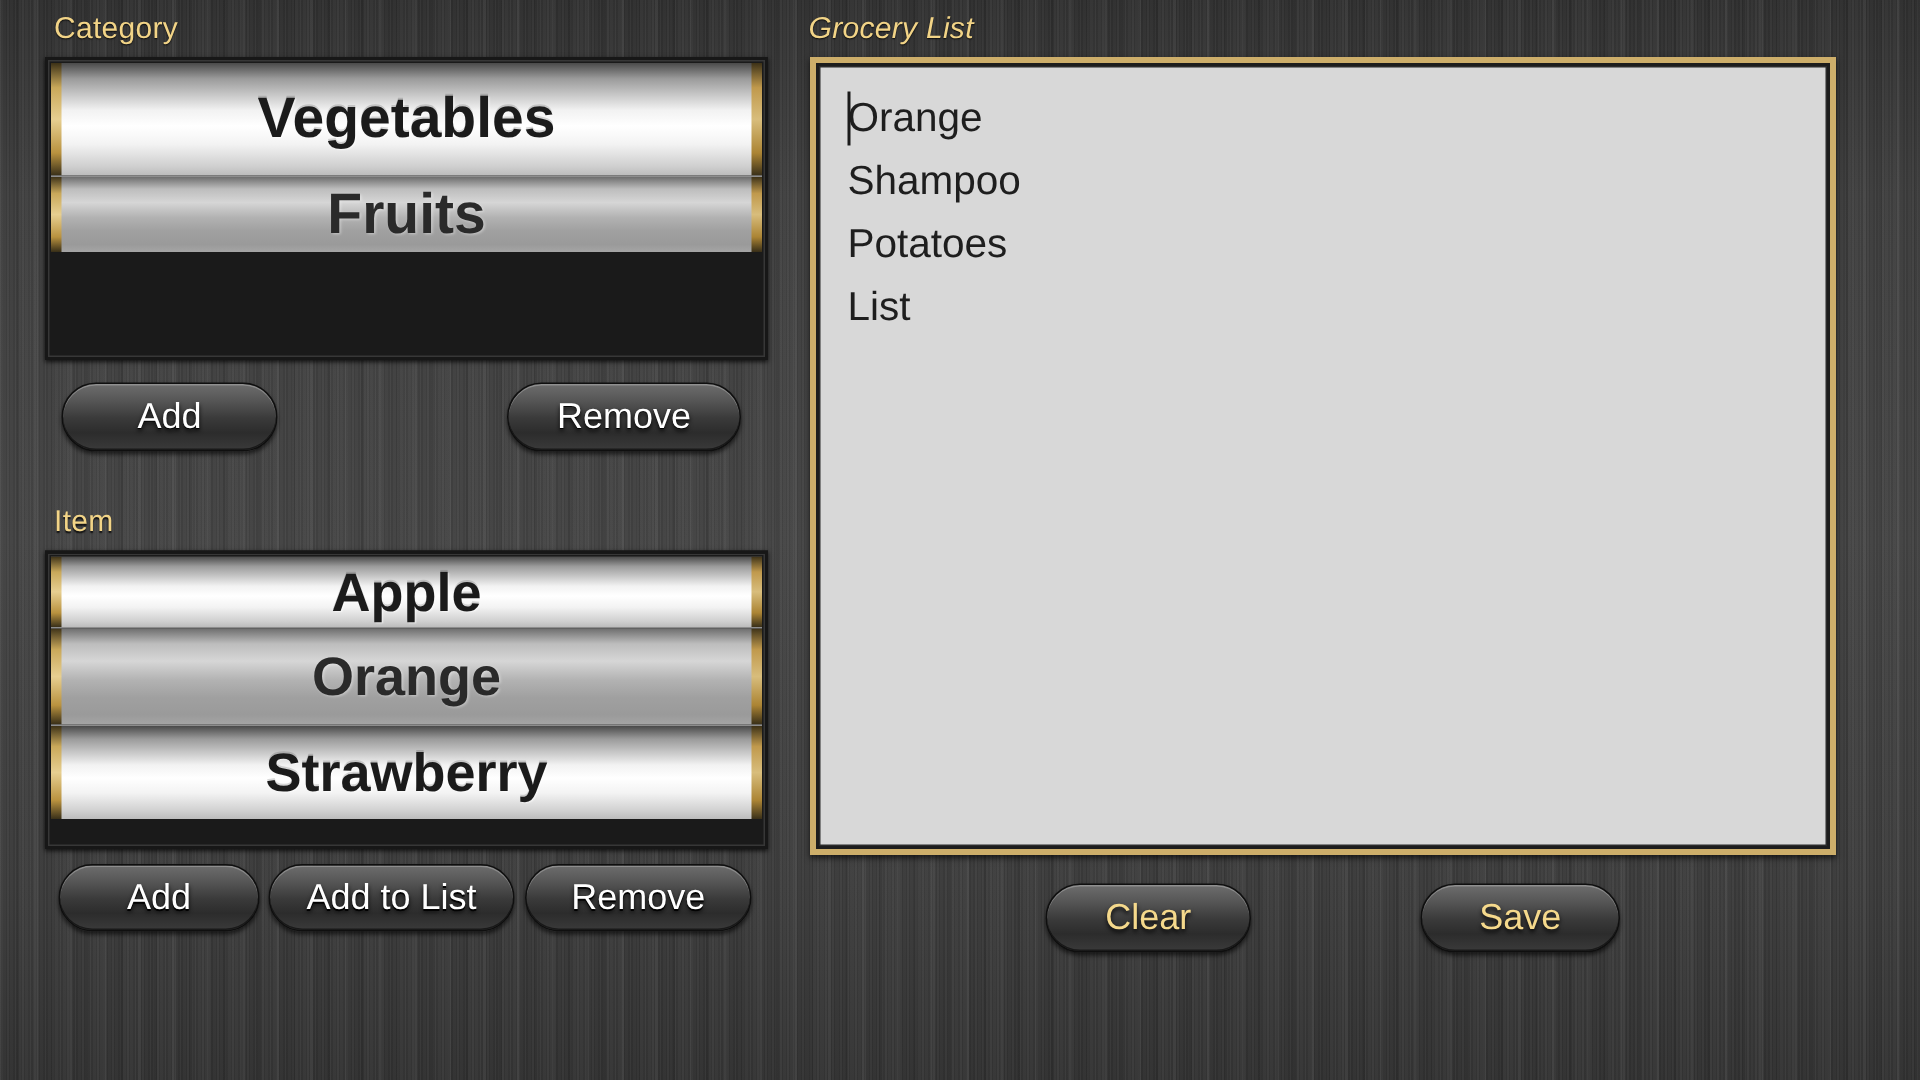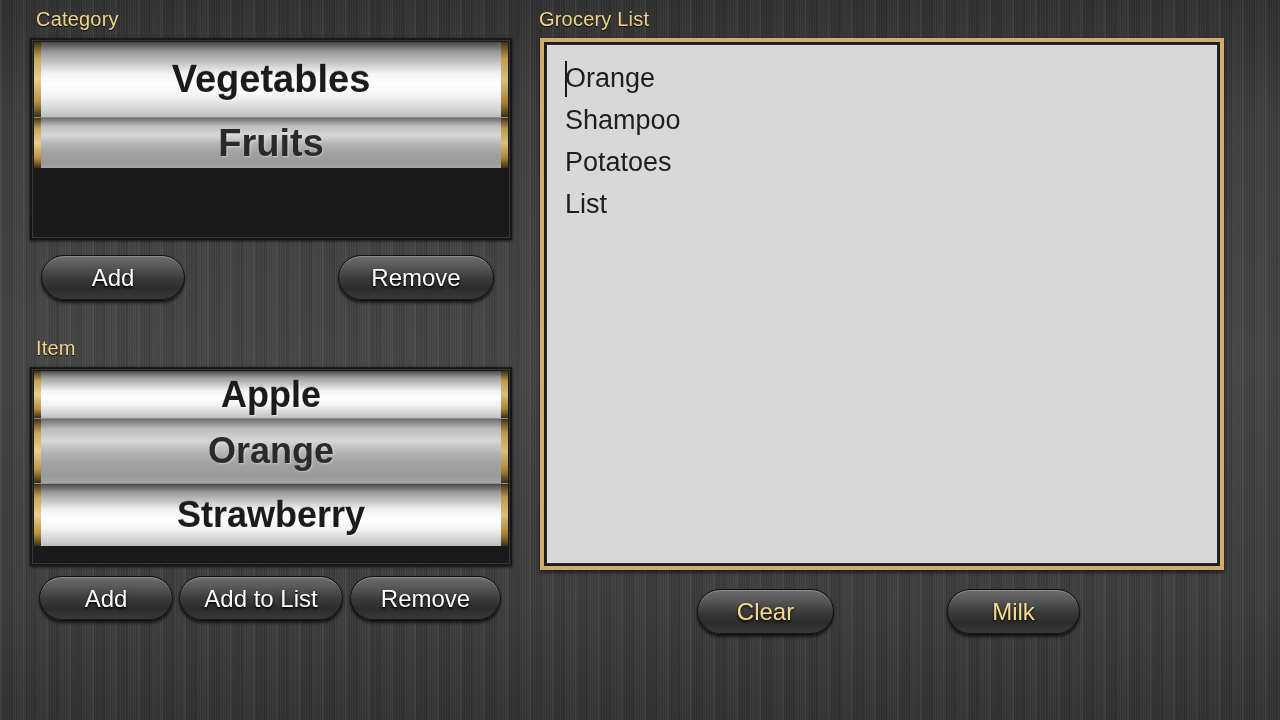--- a/index.html
+++ b/index.html
@@ -265,36 +265,36 @@
   </div>
 
   <div class="pill-btn" style="left:179px; top:576px; width:164px; height:45px;">
     <span class="btn-label">Add to List</span>
   </div>
 
   <div class="pill-btn" style="left:350px; top:576px; width:151px; height:45px;">
     <span class="btn-label">Remove</span>
   </div>
 
-  <div class="section-label" style="left:539px; top:8px;">Grocery List</div>
+  <div class="section-label" style="left:539px; top:8px;font-style:italic;">Grocery List</div>
 
   <div id="grocery-frame" style="left:540px; top:38px; width:684px; height:532px;">
     <div id="grocery-area">
 
       <div id="text-caret"></div>
 
       <div class="grocery-line">Orange</div>
       <div class="grocery-line">Shampoo</div>
       <div class="grocery-line">Potatoes</div>
       <div class="grocery-line">List</div>
 
     </div>
   </div>
 
   <div class="pill-btn gold" style="left:697px; top:589px; width:137px; height:46px;">
     <span class="btn-label">Clear</span>
   </div>
 
   <div class="pill-btn gold" style="left:947px; top:589px; width:133px; height:46px;">
-    <span class="btn-label">Milk</span>
+    <span class="btn-label">Save</span>
   </div>
 
 </div>
 
 </body></html>

